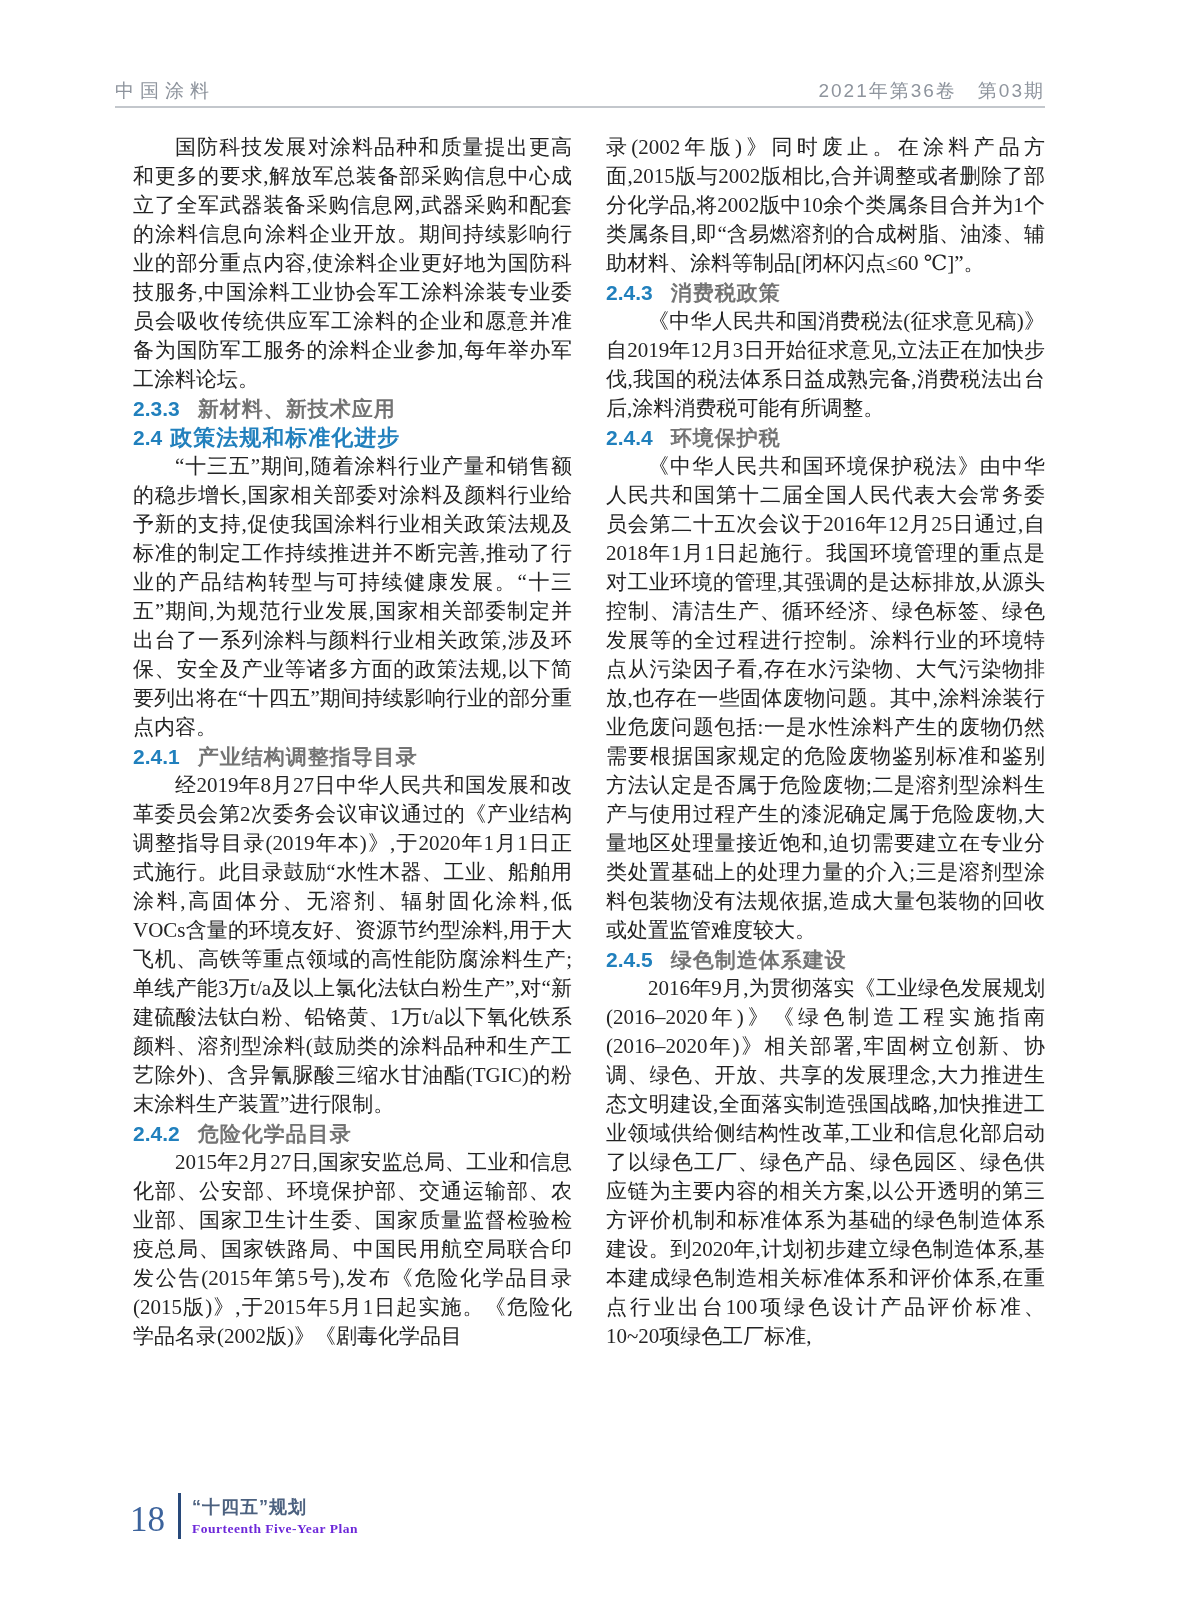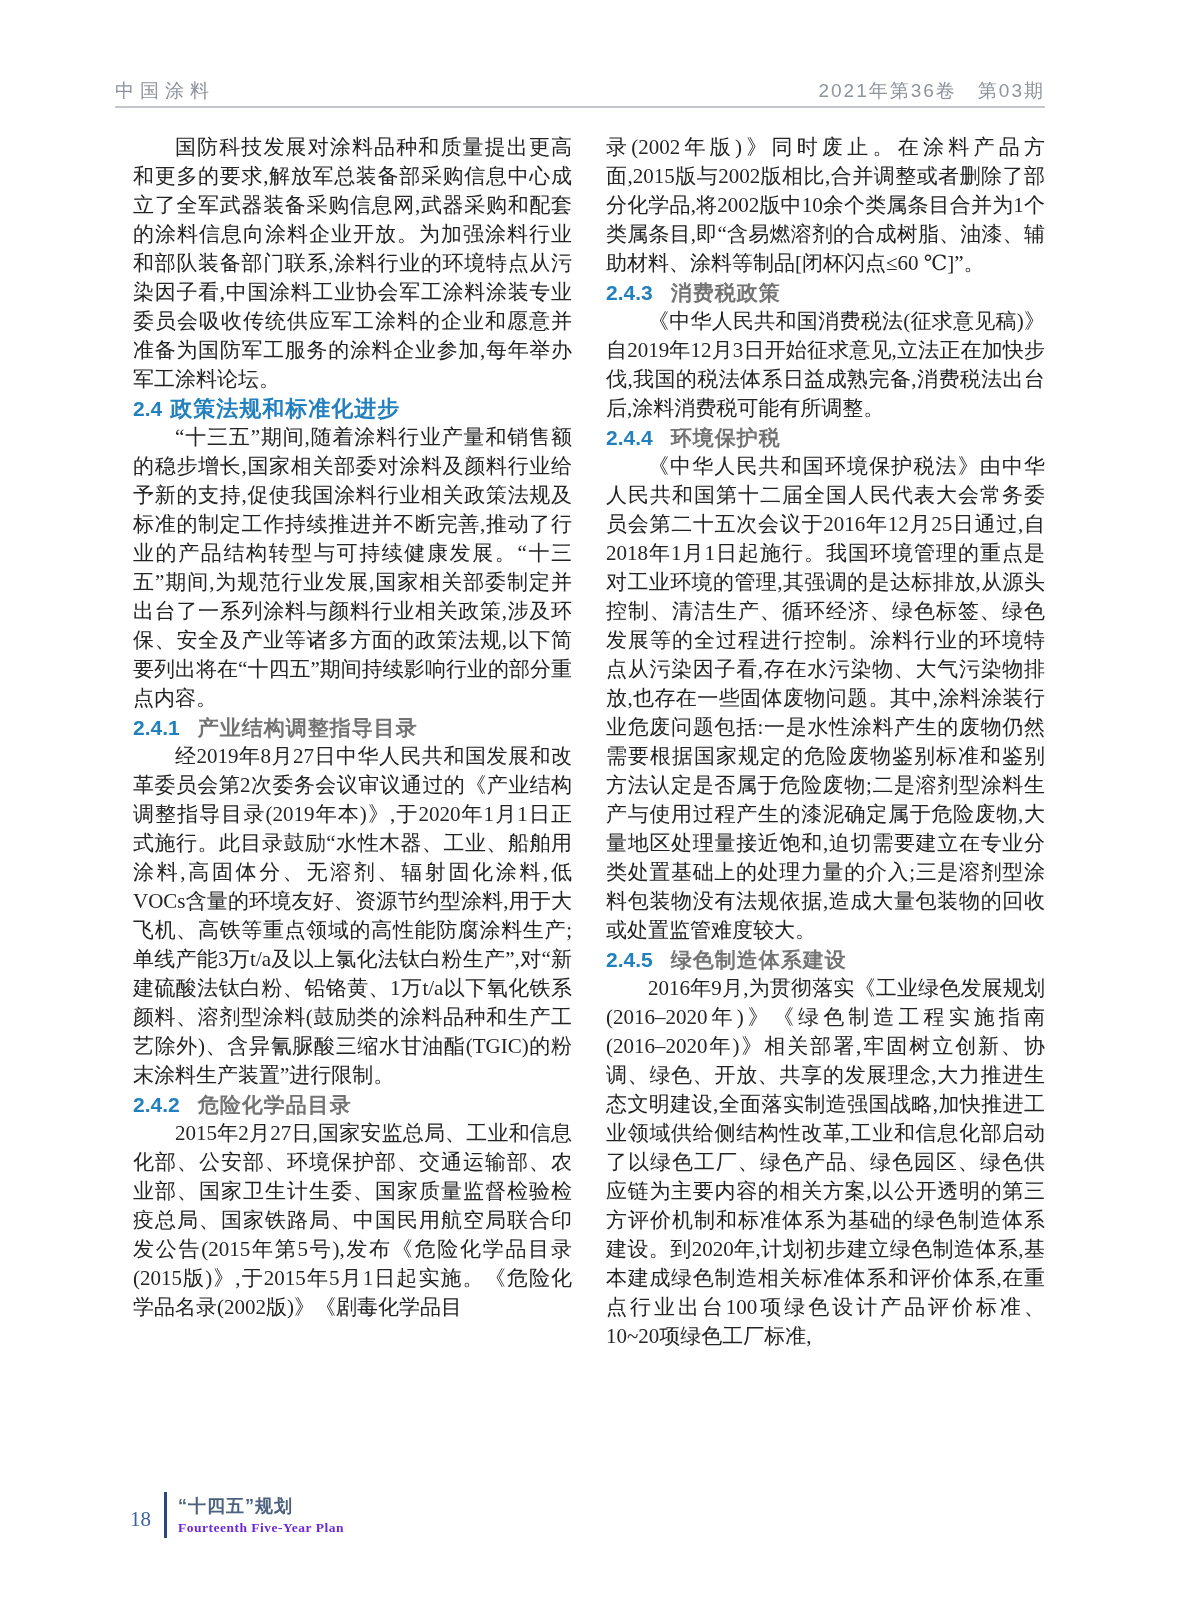--- a/index.html
+++ b/index.html
@@ -46,21 +46,21 @@
   .sec-h3 .sec-title{color:#737373;letter-spacing:1px;}
   .sec-h2 .sec-num{color:#2180bd;margin-right:8px;}
   .sec-h2 .sec-title{color:#2180bd;letter-spacing:1px;font-size:22px;}
   
   .footer{
     position:absolute;left:130px;top:1492px;
     display:flex;align-items:center;
   }
   .page-number{
     font-family:"Liberation Serif","DejaVu Serif",serif;
-    font-size:21px;color:#3c639c;margin-right:13px;margin-top:8px;
+    font-size:35px;color:#3c639c;margin-right:13px;margin-top:8px;
   }
   .footer-bar{width:3px;height:46px;background:#28497a;margin-right:11px;}
   .plan-title{
     font-family:"Liberation Sans","DejaVu Sans",sans-serif;
     font-weight:bold;font-size:18px;color:#4c617f;letter-spacing:1px;line-height:26px;
   }
   .plan-subtitle{
     font-family:"Liberation Serif","DejaVu Serif",serif;
     font-weight:bold;font-size:13.5px;color:#6d28d9;letter-spacing:0.5px;line-height:18px;
   }
@@ -71,21 +71,22 @@
 <div class="page">
 
   <div class="running-head">
     <span class="journal-name">中国涂料</span>
     <span class="issue-info">2021年第36卷　第03期</span>
   </div>
   <div class="head-rule"></div>
 
   <div class="content">
     <div class="col">
-        <p class="para">国防科技发展对涂料品种和质量提出更高和更多的要求,解放军总装备部采购信息中心成立了全军武器装备采购信息网,武器采购和配套的涂料信息向涂料企业开放。为加强涂料行业和部队装备部门联系,涂料行业的环境特点从污染因子看,中国涂料工业协会军工涂料涂装专业委员会吸收传统供应军工涂料的企业和愿意并准备为国防军工服务的涂料企业参加,每年举办军工涂料论坛。</p>
+        <p class="para">国防科技发展对涂料品种和质量提出更高和更多的要求,解放军总装备部采购信息中心成立了全军武器装备采购信息网,武器采购和配套的涂料信息向涂料企业开放。期间持续影响行业的部分重点内容,使涂料企业更好地为国防科技服务,中国涂料工业协会军工涂料涂装专业委员会吸收传统供应军工涂料的企业和愿意并准备为国防军工服务的涂料企业参加,每年举办军工涂料论坛。</p>
+        <div class="sec-h3"><span class="sec-num">2.3.3</span><span class="sec-title">新材料、新技术应用</span></div>
         <div class="sec-h2"><span class="sec-num">2.4</span><span class="sec-title">政策法规和标准化进步</span></div>
         <p class="para">“十三五”期间,随着涂料行业产量和销售额的稳步增长,国家相关部委对涂料及颜料行业给予新的支持,促使我国涂料行业相关政策法规及标准的制定工作持续推进并不断完善,推动了行业的产品结构转型与可持续健康发展。“十三五”期间,为规范行业发展,国家相关部委制定并出台了一系列涂料与颜料行业相关政策,涉及环保、安全及产业等诸多方面的政策法规,以下简要列出将在“十四五”期间持续影响行业的部分重点内容。</p>
         <div class="sec-h3"><span class="sec-num">2.4.1</span><span class="sec-title">产业结构调整指导目录</span></div>
         <p class="para">经2019年8月27日中华人民共和国发展和改革委员会第2次委务会议审议通过的《产业结构调整指导目录(2019年本)》,于2020年1月1日正式施行。此目录鼓励“水性木器、工业、船舶用涂料,高固体分、无溶剂、辐射固化涂料,低VOCs含量的环境友好、资源节约型涂料,用于大飞机、高铁等重点领域的高性能防腐涂料生产;单线产能3万t/a及以上氯化法钛白粉生产”,对“新建硫酸法钛白粉、铅铬黄、1万t/a以下氧化铁系颜料、溶剂型涂料(鼓励类的涂料品种和生产工艺除外)、含异氰脲酸三缩水甘油酯(TGIC)的粉末涂料生产装置”进行限制。</p>
         <div class="sec-h3"><span class="sec-num">2.4.2</span><span class="sec-title">危险化学品目录</span></div>
         <p class="para">2015年2月27日,国家安监总局、工业和信息化部、公安部、环境保护部、交通运输部、农业部、国家卫生计生委、国家质量监督检验检疫总局、国家铁路局、中国民用航空局联合印发公告(2015年第5号),发布《危险化学品目录(2015版)》,于2015年5月1日起实施。《危险化学品名录(2002版)》《剧毒化学品目</p>
       </div>
     <div class="col">
         <p class="para noindent">录(2002年版)》同时废止。在涂料产品方面,2015版与2002版相比,合并调整或者删除了部分化学品,将2002版中10余个类属条目合并为1个类属条目,即“含易燃溶剂的合成树脂、油漆、辅助材料、涂料等制品[闭杯闪点≤60 ℃]”。</p>
         <div class="sec-h3"><span class="sec-num">2.4.3</span><span class="sec-title">消费税政策</span></div>

